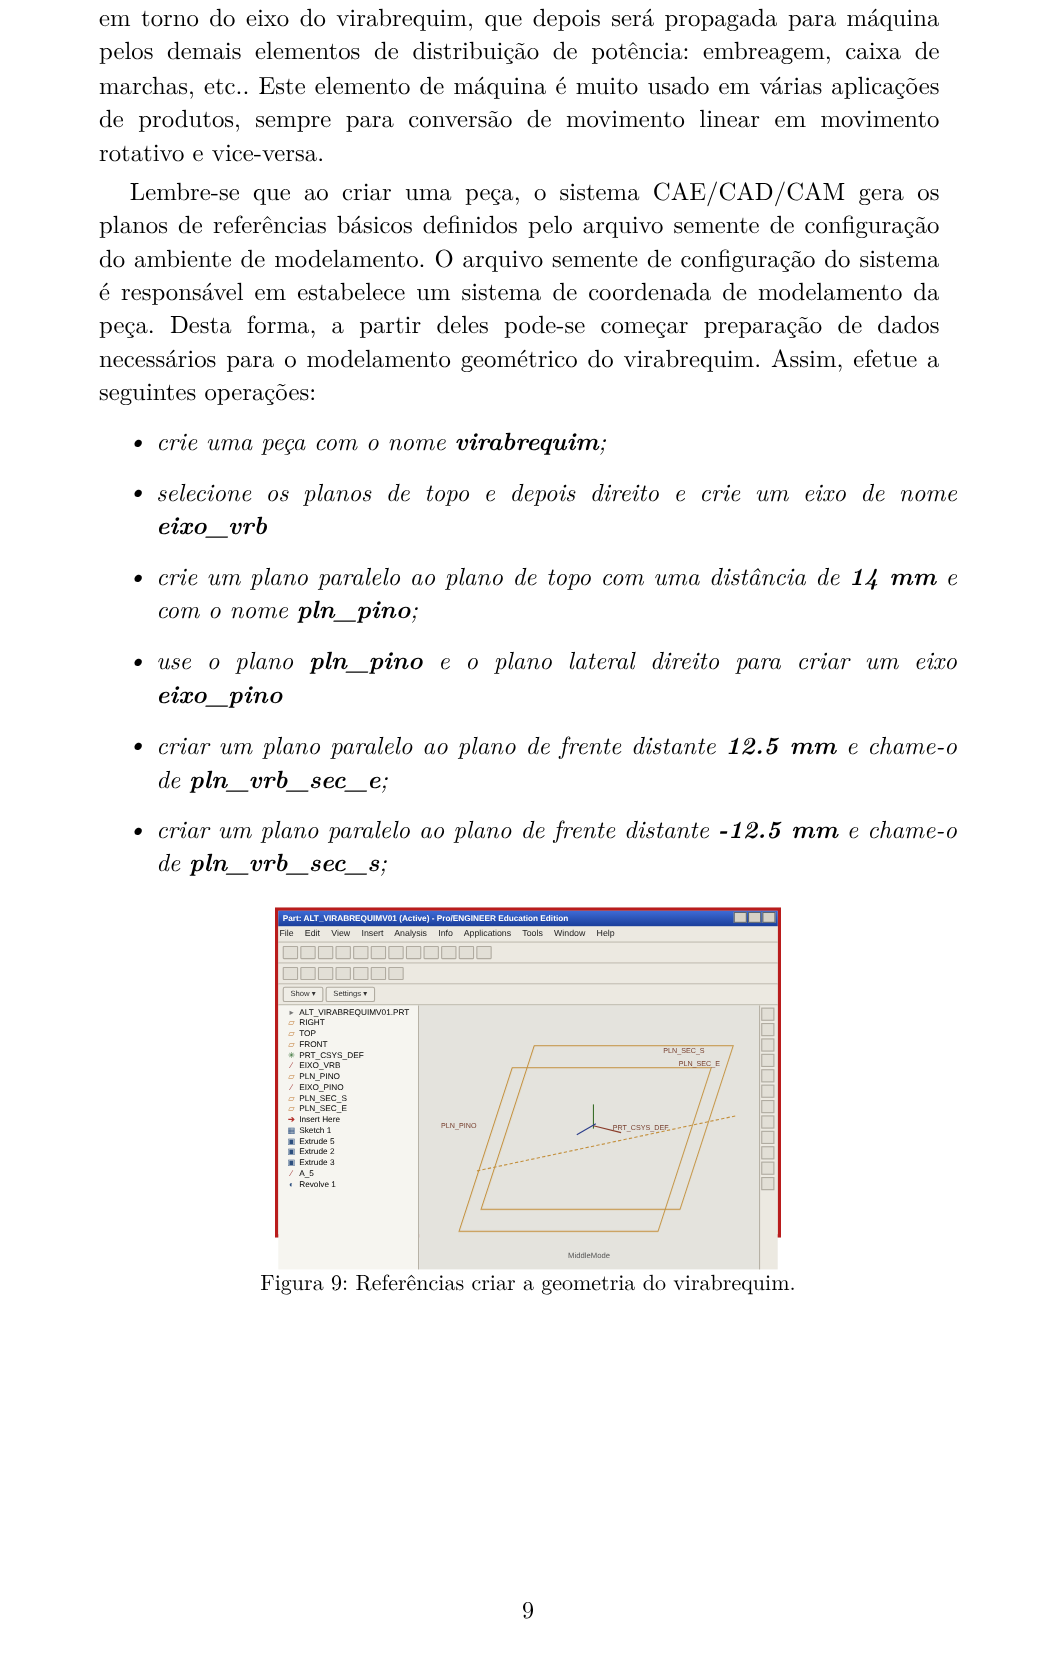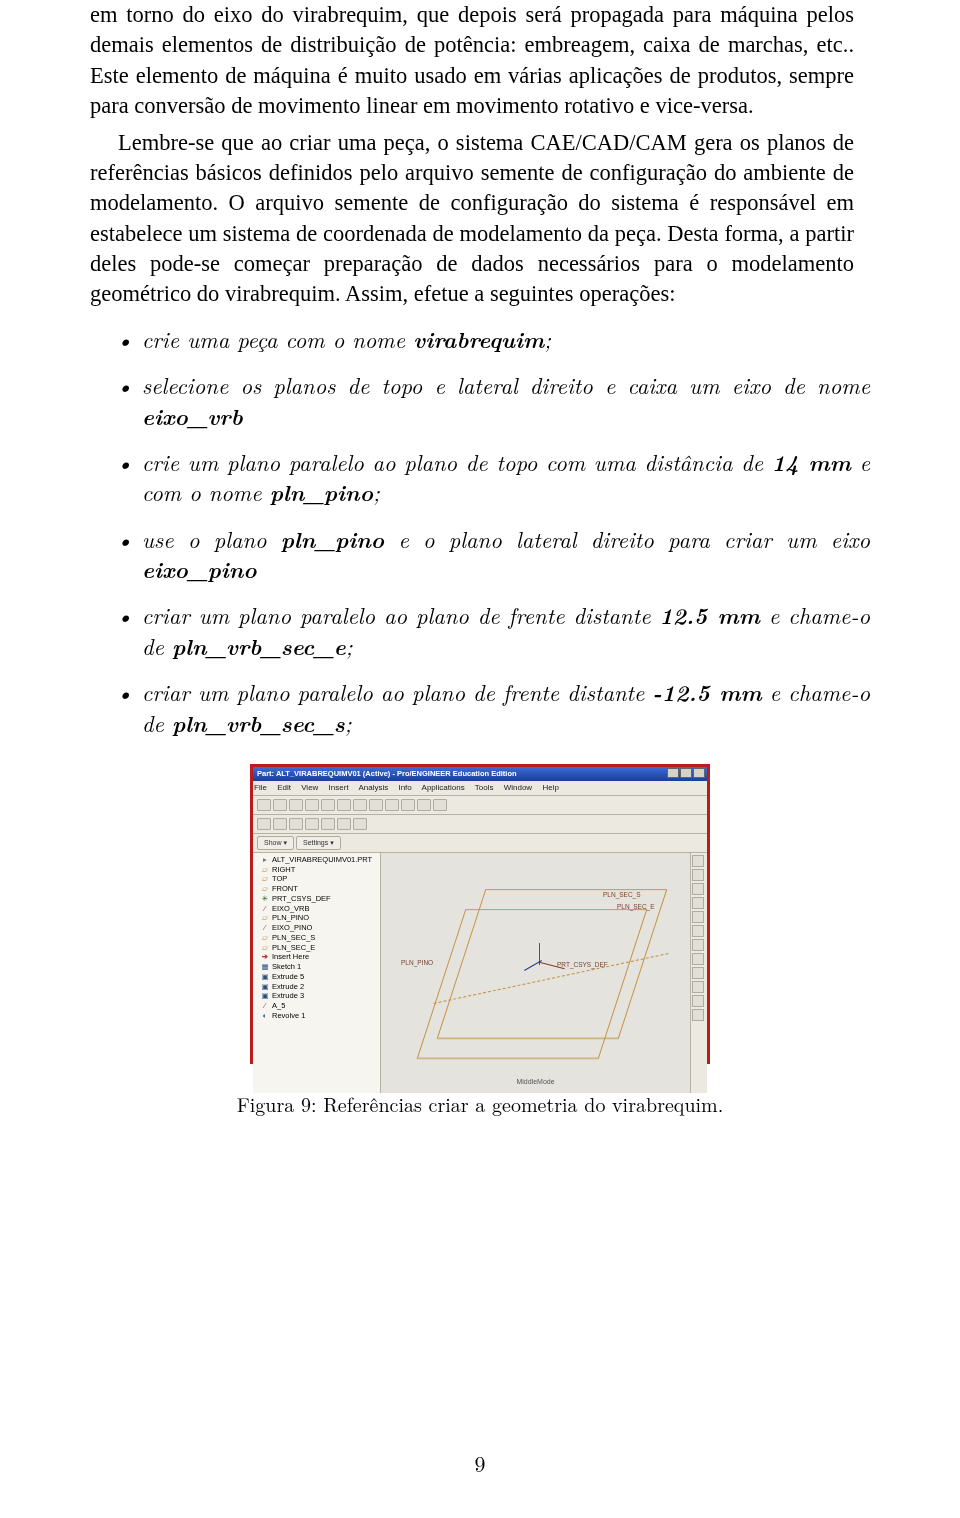--- a/index.html
+++ b/index.html
@@ -16,21 +16,20 @@
     padding: 0 90px 0 90px;
     box-sizing: border-box;
     position: relative;
     font-size: 22.5px;
     line-height: 1.35;
   }
   p.para {
     margin: 0 16px 6px 0;
     text-align: justify;
     text-justify: inter-word;
-    font-family: Liberation Serif, serif;
   }
   p.indent {
     text-indent: 28px;
   }
   ul.bullets {
     list-style: none;
     padding-left: 52px;
     margin: 14px 0 0 0;
     font-style: italic;
   }
@@ -260,21 +259,21 @@
 
   <p class="para">em torno do eixo do virabrequim, que depois será propagada para máquina pelos demais elementos de distribuição de potência: embreagem, caixa de marchas, etc.. Este elemento de máquina é muito usado em várias aplicações de produtos, sempre para conversão de movimento linear em movimento rotativo e vice-versa.</p>
 
   <p class="para indent">Lembre-se que ao criar uma peça, o sistema CAE/CAD/CAM gera os planos de referências básicos definidos pelo arquivo semente de configuração do ambiente de modelamento. O arquivo semente de configuração do sistema é responsável em estabelece um sistema de coordenada de modelamento da peça. Desta forma, a partir deles pode-se começar preparação de dados necessários para o modelamento geométrico do virabrequim. Assim, efetue a seguintes operações:</p>
 
   <ul class="bullets">
     <li>
       <span>crie uma peça com o nome </span><span class="bold">virabrequim</span><span>;</span>
     </li>
     <li>
-      <span>selecione os planos de topo e lateral direito e caixa um eixo de nome </span><span class="bold">eixo_vrb</span><span></span>
+      <span>selecione os planos de topo e depois direito e crie um eixo de nome </span><span class="bold">eixo_vrb</span><span></span>
     </li>
     <li>
       <span>crie um plano paralelo ao plano de topo com uma distância de </span><span class="bold">14 mm</span><span> e com o nome </span><span class="bold">pln_pino</span><span>;</span>
     </li>
     <li>
       <span>use o plano </span><span class="bold">pln_pino</span><span> e o plano lateral direito para criar um eixo </span><span class="bold">eixo_pino</span><span></span>
     </li>
     <li>
       <span>criar um plano paralelo ao plano de frente distante </span><span class="bold">12.5 mm</span><span> e chame-o de </span><span class="bold">pln_vrb_sec_e</span><span>;</span>
     </li>

